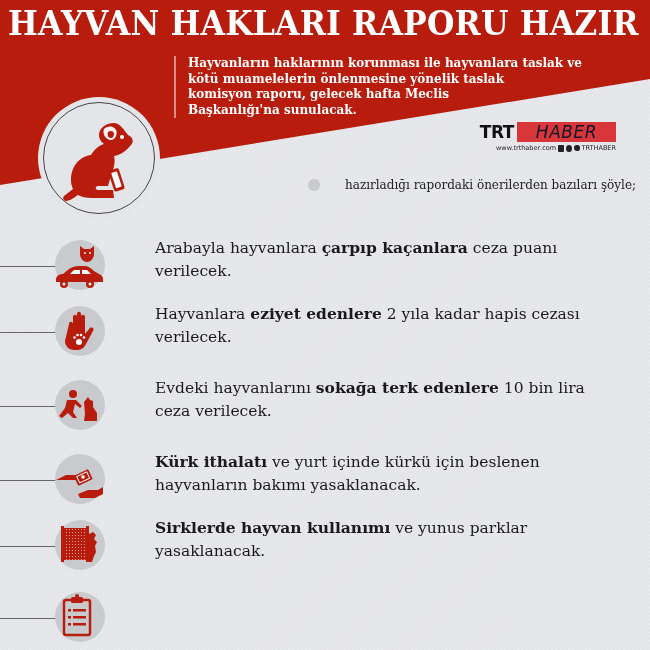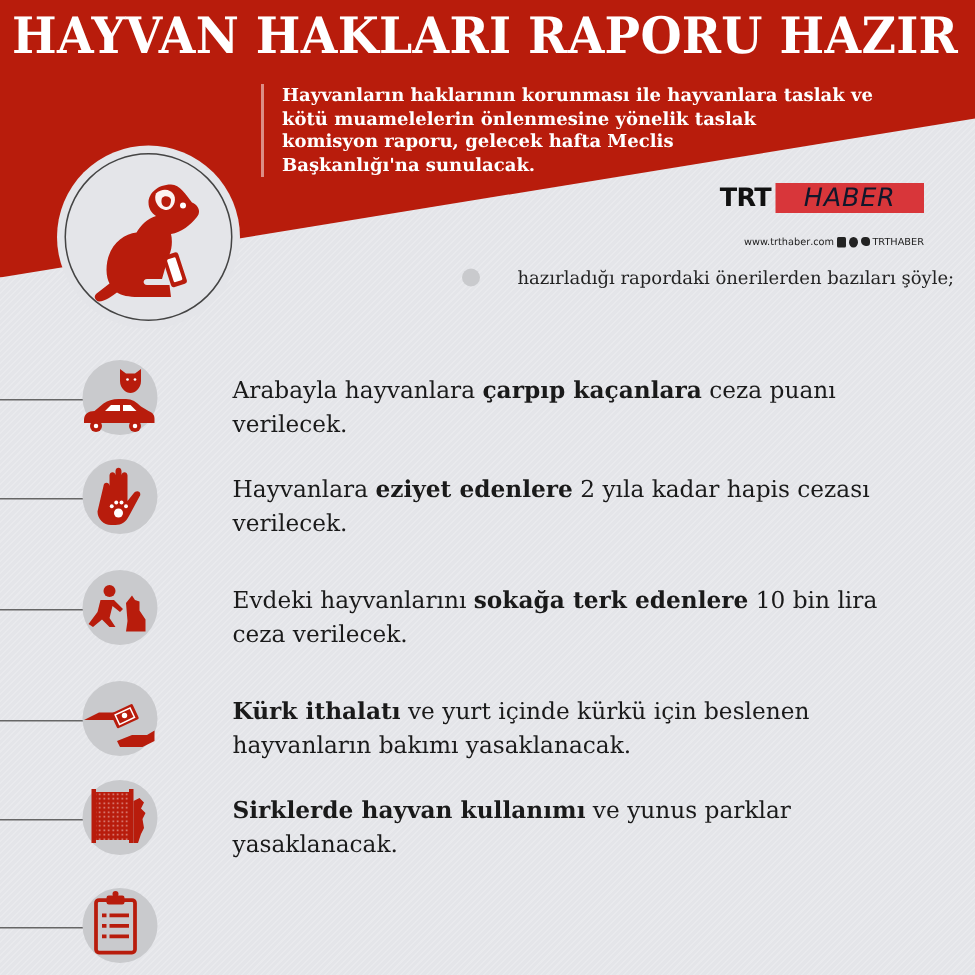--- a/index.html
+++ b/index.html
@@ -13,33 +13,33 @@
     font-weight:bold;font-size:33.5px;color:#fff;letter-spacing:0.2px;white-space:nowrap;transform:scaleX(0.94);transform-origin:left top;}
   .subtitle{position:absolute;left:174px;top:56px;border-left:2px solid rgba(255,255,255,0.5);padding-left:12px;
     color:#fff;font-weight:bold;font-size:12px;line-height:15.5px;width:380px;}
   .subtitle span{display:block;white-space:nowrap;}
   .hero{position:absolute;left:38px;top:97px;width:122px;height:122px;border-radius:50%;background:#e4e5e9;}
   .hero-inner{position:absolute;left:5px;top:5px;width:110px;height:110px;border-radius:50%;border:1.2px solid #444;}
   .logo{position:absolute;left:496px;top:122px;width:120px;}
   .logo-main{display:flex;align-items:center;justify-content:flex-end;font-family:"DejaVu Sans","Liberation Sans",sans-serif;font-weight:bold;}
   .logo-trt{font-size:17px;color:#111;margin-right:3px;letter-spacing:-0.5px;}
   .logo-haber{font-size:17px;color:#0f172a;background:#d8363a;padding:0 19px;line-height:20px;letter-spacing:0.5px;font-weight:normal;font-style:italic;}
-  .logo-sub{display:flex;align-items:center;justify-content:flex-end;margin-top:15px;font-family:"DejaVu Sans","Liberation Sans",sans-serif;font-size:6.5px;color:#222;white-space:nowrap;}
+  .logo-sub{display:flex;align-items:center;justify-content:flex-end;margin-top:2px;font-family:"DejaVu Sans","Liberation Sans",sans-serif;font-size:6.5px;color:#222;white-space:nowrap;}
   .logo-sub b{font-weight:normal;}
   .soc{display:inline-block;width:7px;height:7px;margin-left:2px;background:#222;border-radius:1px;}
   .soc.r{border-radius:50%;}
   .intro{position:absolute;left:308px;top:177px;font-size:12px;line-height:16px;color:#222;}
   .intro .dot{position:absolute;left:0;top:2px;width:12px;height:12px;border-radius:50%;background:#c9cacd;}
   .intro .l1{margin-left:22px;display:block;white-space:nowrap;}
   .intro .l2{margin-left:37px;display:block;white-space:nowrap;}
   .item{position:absolute;left:0;width:650px;height:60px;}
   .item .line{position:absolute;left:0;top:34px;width:58px;height:1px;background:#666;}
   .item .circle{position:absolute;left:55px;top:8px;width:50px;height:50px;border-radius:50%;background:#c9cacd;}
   .item .icon{position:absolute;left:50px;top:4px;width:60px;height:60px;}
-  .item .text{position:absolute;left:155px;top:16px;font-size:15.5px;line-height:23px;width:460px;color:#1a1a1a;}
+  .item .text{position:absolute;left:155px;top:4px;font-size:15.5px;line-height:23px;width:460px;color:#1a1a1a;}
   .item .text b{font-weight:bold;}
 </style>
 </head>
 <body>
 
 <div class="red-band"></div>
 
 <div class="title">HAYVAN HAKLARI RAPORU HAZIR</div>
 
 <div class="subtitle">

